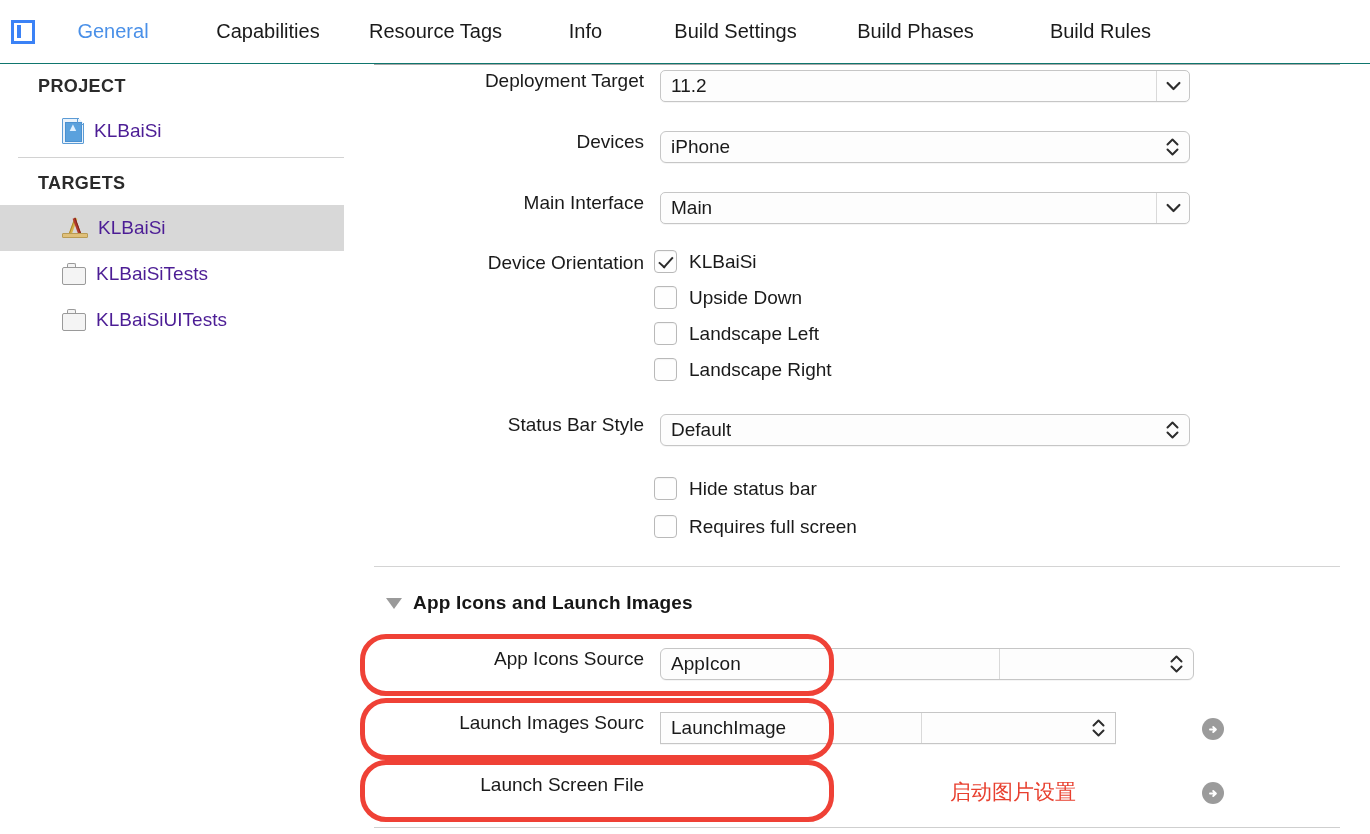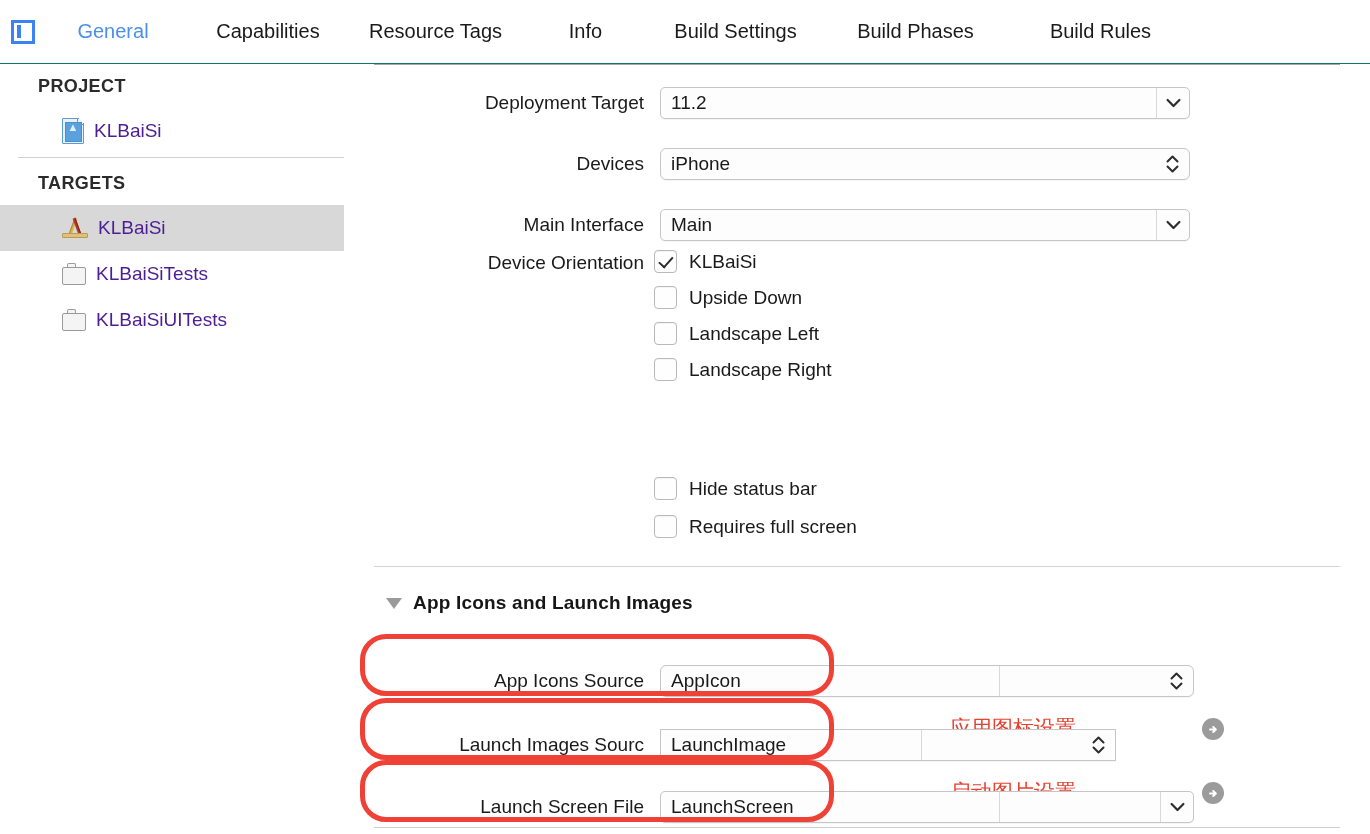--- a/index.html
+++ b/index.html
@@ -126,21 +126,21 @@
     position: absolute; left: 344px; top: 64px;
     width: 1026px; height: 770px;
     background: #ffffff;
     overflow: hidden;
   }
   .top-rule {
     position: absolute; left: 30px; top: 0px; right: 30px;
     height: 1px; background: #a8a8a8;
   }
 
-  .frow { position: absolute; display: flex; align-items: center; margin-top: 17px; }
+  .frow { position: absolute; display: flex; align-items: flex-start; }
   .flabel {
     font-size: 19px; color: #1a1a1a;
     text-align: right; white-space: nowrap;
   }
 
   
   .combo {
     position: relative;
     background: #fdfdfd;
     border: 1px solid #c6c6c6;
@@ -353,20 +353,34 @@
   </div>
   <div class="cbrow" style="left:310px; top:258px;">
     <span class="cbox"></span>
     <span class="cblabel">Landscape Left</span>
   </div>
   <div class="cbrow" style="left:310px; top:294px;">
     <span class="cbox"></span>
     <span class="cblabel">Landscape Right</span>
   </div>
 
+  <div class="frow" style="left:0; top:350px; width:846px;">
+    <div class="flabel" style="width:300px;">Status Bar Style</div>
+    <div class="combo" style="margin-left:16px; width:530px; border-radius:6px;">
+      <span class="val">Default</span>
+      <span class="stepper" style="right:0;">
+        <svg width="13" height="8" viewBox="0 0 13 8">
+            <path d="M1.5 6.5 L6.5 1.5 L11.5 6.5" fill="none" stroke="#2d2d2d" stroke-width="2" stroke-linecap="round" stroke-linejoin="round"></path>
+          </svg>
+        <svg width="13" height="8" viewBox="0 0 13 8">
+            <path d="M1.5 1.5 L6.5 6.5 L11.5 1.5" fill="none" stroke="#2d2d2d" stroke-width="2" stroke-linecap="round" stroke-linejoin="round"></path>
+          </svg>
+      </span>
+    </div>
+  </div>
 
   <div class="cbrow" style="left:310px; top:413px;">
     <span class="cbox"></span>
     <span class="cblabel">Hide status bar</span>
   </div>
   <div class="cbrow" style="left:310px; top:451px;">
     <span class="cbox"></span>
     <span class="cblabel">Requires full screen</span>
   </div>
 
@@ -418,28 +432,18 @@
   <div class="cn" style="left:606px; top:714px;">启动图片设置</div>
   <div class="gobtn" style="left:858px; top:718px;">
     <svg width="11" height="11" viewBox="0 0 11 11">
         <path d="M2 5.5 H7.4 M5.2 3 L7.9 5.5 L5.2 8" fill="none" stroke="#ffffff" stroke-width="1.9" stroke-linecap="round" stroke-linejoin="round"></path>
       </svg>
   </div>
   <div class="hl" style="left:16px; top:634px; width:474px; height:62px;"></div>
 
   <div class="frow" style="left:0; top:710px; width:850px;">
     <div class="flabel" style="width:300px;">Launch Screen File</div>
-    <div class="combo" style="margin-left:16px; width:534px;">
-      <span class="val">LaunchScreen</span>
-      <span class="sep" style="right:193px;"></span>
-      <span class="sep" style="right:32px;"></span>
-      <span class="chev">
-        <svg width="15" height="10" viewBox="0 0 15 10">
-            <path d="M1.6 2 L7.5 8 L13.4 2" fill="none" stroke="#2d2d2d" stroke-width="2.2" stroke-linecap="round" stroke-linejoin="round"></path>
-          </svg>
-      </span>
-    </div>
   </div>
 
   <div class="hl" style="left:16px; top:696px; width:474px; height:62px;"></div>
 
   <div class="bottom-rule"></div>
 </div>
 
 </body></html>

